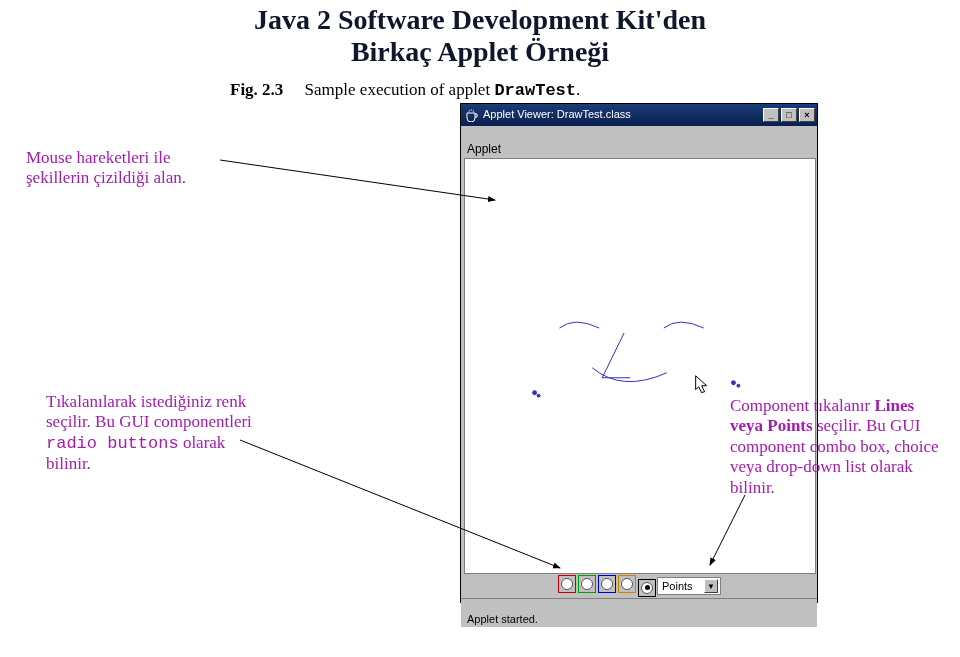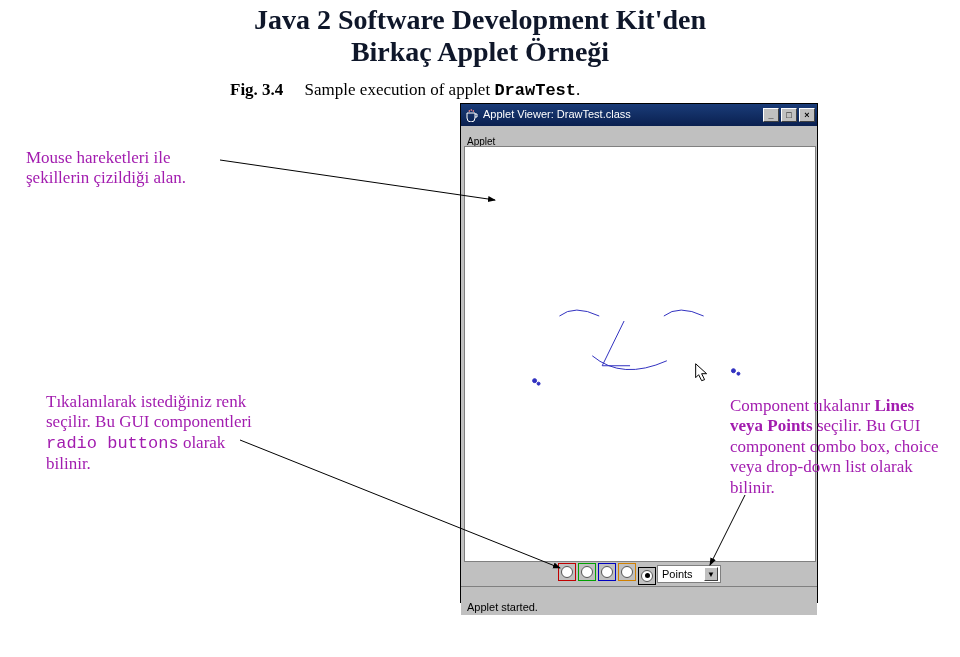--- a/index.html
+++ b/index.html
@@ -59,22 +59,22 @@
     border: 1px solid #fff;
     border-right-color:#404040; border-bottom-color:#404040;
     font-family: Tahoma, sans-serif; font-size: 9px; font-weight: bold;
     color:#000; display:flex;align-items:center;justify-content:center;
     line-height:1;
   }
   .menubar {
     height: 18px;
     background: #c0c0c0;
     font-family: Tahoma, sans-serif;
-    font-size: 10px;
-    padding: 10px 6px;
+    font-size: 12px;
+    padding: 16px 6px;
     color:#000;
   }
   .canvas {
     position: relative;
     width: 352px;
     height: 416px;
     margin: 0 3px;
     background: #fff;
     border: 1px solid #808080;
   }
@@ -127,21 +127,21 @@
 </style>
 </head>
 <body>
 
 <div class="title-block">
   <div class="title-line">Java 2 Software Development Kit'den</div>
   <div class="title-line">Birkaç Applet Örneği</div>
 </div>
 
 <div class="fig-caption">
-  <span class="num">Fig. 3.4</span>
+  <span class="num">Fig. 2.3</span>
   &nbsp;&nbsp;&nbsp;
   <span>Sample execution of applet </span><span class="code">DrawTest</span><span>.</span>
 </div>
 
 <div class="window">
   <div class="titlebar">
     <div class="titlebar-left">
       <svg class="cup" viewBox="0 0 14 14">
           <path d="M2 5 h8 v5 a3 3 0 0 1 -8 0 z M10 6 h2 v3 h-2" fill="none" stroke="#fff" stroke-width="1"></path>
           <path d="M4 2 q1 1 0 2 M6 1 q1 1 0 2 M8 2 q1 1 0 2" fill="none" stroke="#f88" stroke-width="1"></path>

